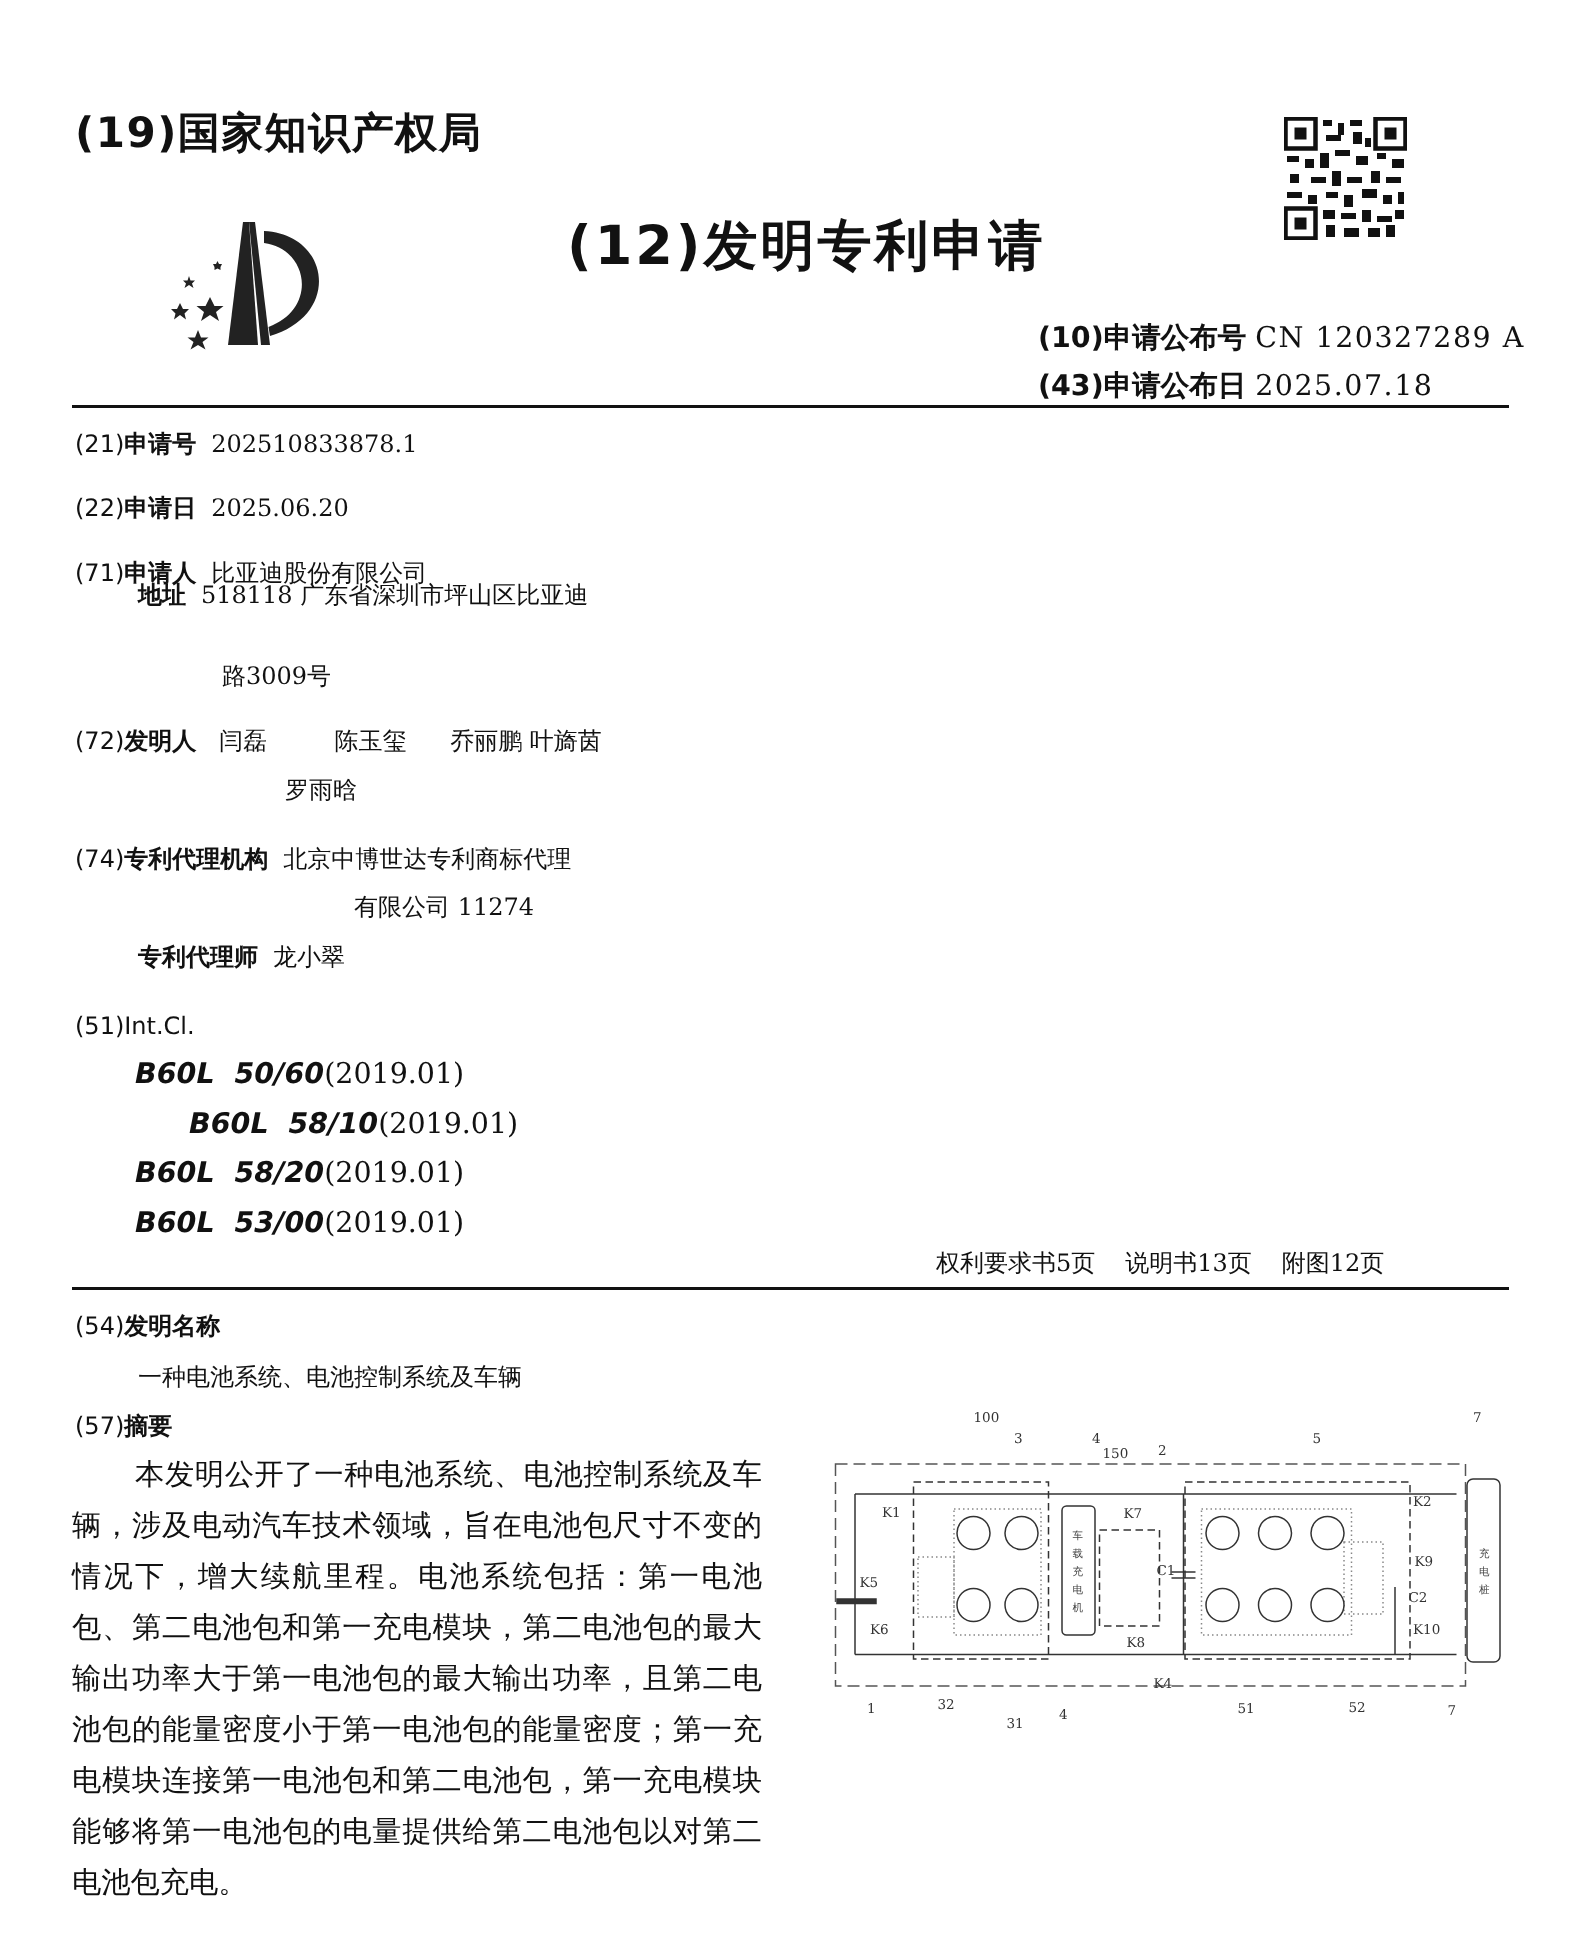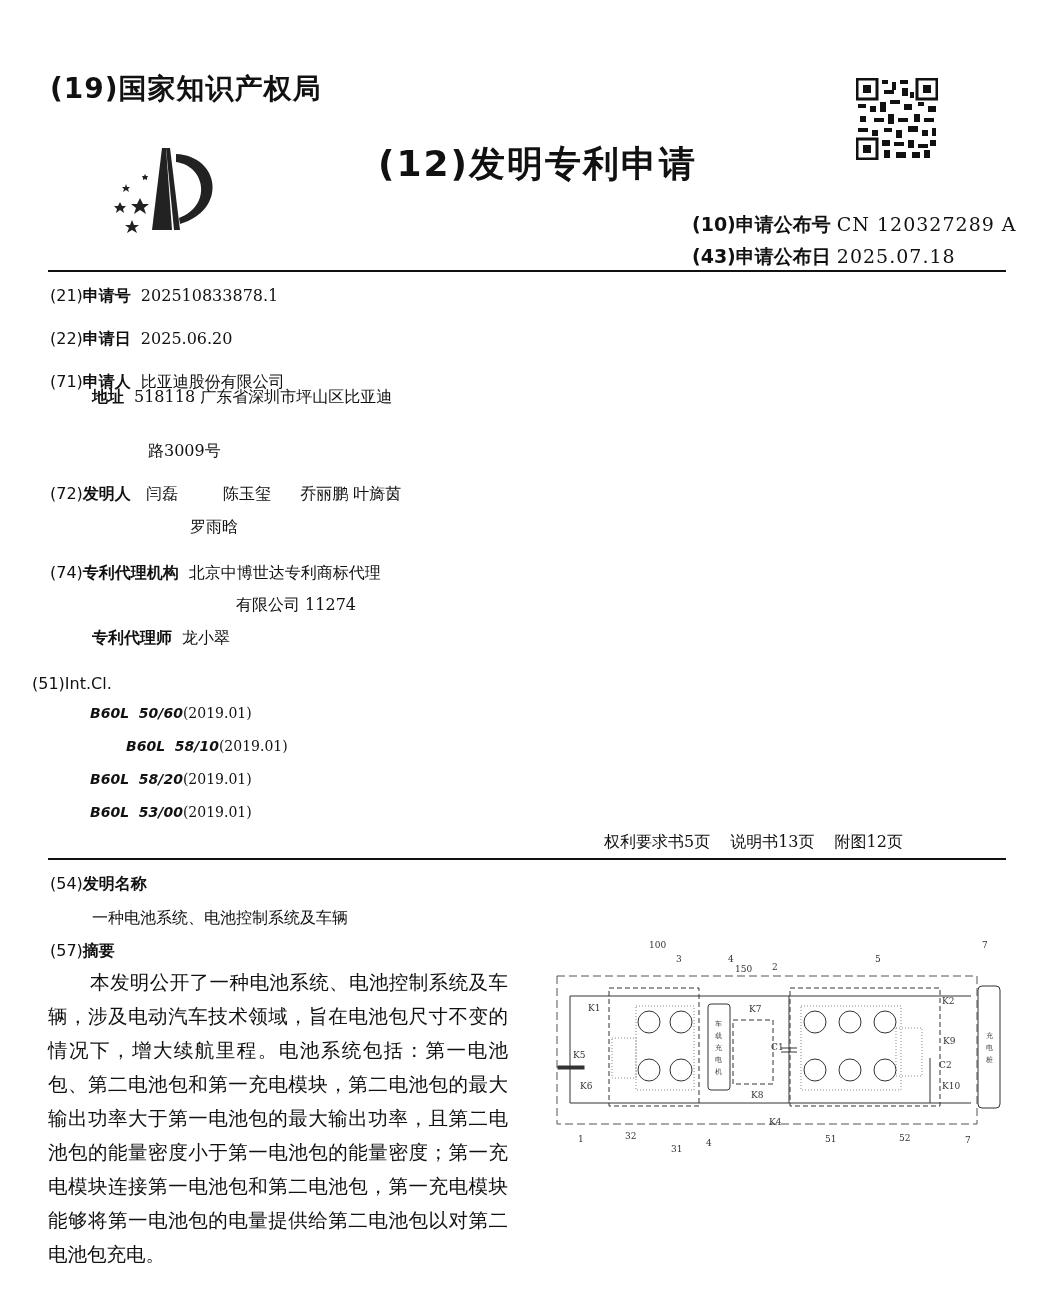--- a/index.html
+++ b/index.html
@@ -12,21 +12,21 @@
   .qr { left: 856px; top: 78px; width: 82px; height: 82px; }
   .pubrow { font-size: 19px; white-space: nowrap; text-align: right; }
   .pubrow .lab { font-weight: bold; font-family: "DejaVu Sans", sans-serif; }
   .pubrow .val { font-family: "DejaVu Serif", serif; margin-left: 6px; letter-spacing: 1px; }
   .rule { background: #111; height: 2px; }
   .field { font-size: 16px; white-space: nowrap; line-height: 22px; }
   .field .num { font-family: "DejaVu Sans", sans-serif; }
   .field .lab { font-weight: bold; margin-right: 10px; }
   .field .val { font-family: "DejaVu Serif", serif; }
   .serif { font-family: "DejaVu Serif", serif; }
-  .ipc { font-size: 14px; white-space: nowrap; }
+  .ipc { font-size: 19px; white-space: nowrap; }
   .ipc .code { font-style: italic; font-weight: bold; font-family: "DejaVu Sans", sans-serif; }
   .ipc .ver { font-family: "DejaVu Serif", serif; }
   .pages { font-size: 16px; font-family: "DejaVu Serif", serif; white-space: nowrap; }
   .pages span { margin-right: 20px; }
   .abstract { left: 48px; top: 966px; width: 460px; font-family: "DejaVu Serif", serif; font-size: 19.5px;
               line-height: 34px; text-indent: 42px; text-align: justify; }
   .figure { left: 553px; top: 938px; width: 460px; height: 220px; }
 </style>
 </head>
 <body>
@@ -131,29 +131,29 @@
 <div class="abs field val serif" style="left:178px; top:516px;margin-left:12px;">罗雨晗</div>
 
 <div class="abs field" style="left:50px; top:562px;">
   <span class="num">(74)</span><span class="lab">专利代理机构</span><span class="val">北京中博世达专利商标代理</span>
 </div>
 <div class="abs field val serif" style="left:236px; top:594px;">有限公司 11274</div>
 <div class="abs field" style="left:92px; top:627px;">
   <span class="lab">专利代理师</span><span class="val">龙小翠</span>
 </div>
 
-<div class="abs field" style="left:32px; top:673px;">
+<div class="abs field" style="left:50px; top:673px;">
   <span class="num">(51)</span><span>Int.Cl.</span>
 </div>
 <div class="abs ipc" style="left:90px; top:705px;"><span class="code" style="white-space:pre">B60L  50/60</span><span class="ver">(2019.01)</span></div>
 <div class="abs ipc" style="left:90px; top:738px;margin-left:36px;"><span class="code" style="white-space:pre">B60L  58/10</span><span class="ver">(2019.01)</span></div>
 <div class="abs ipc" style="left:90px; top:771px;"><span class="code" style="white-space:pre">B60L  58/20</span><span class="ver">(2019.01)</span></div>
 <div class="abs ipc" style="left:90px; top:804px;"><span class="code" style="white-space:pre">B60L  53/00</span><span class="ver">(2019.01)</span></div>
 
-<div class="abs pages" style="left:604px; top:832px;">
+<div class="abs pages" style="left:624px; top:832px;">
   <span>权利要求书5页</span><span>说明书13页</span><span>附图12页</span>
 </div>
 <div class="abs rule" style="left:48px; top:858px; width:958px;"></div>
 
 <div class="abs field" style="left:50px; top:873px;">
   <span class="num">(54)</span><span class="lab">发明名称</span>
 </div>
 <div class="abs field serif" style="left:92px; top:907px;">一种电池系统、电池控制系统及车辆</div>
 
 <div class="abs field" style="left:50px; top:940px;">

